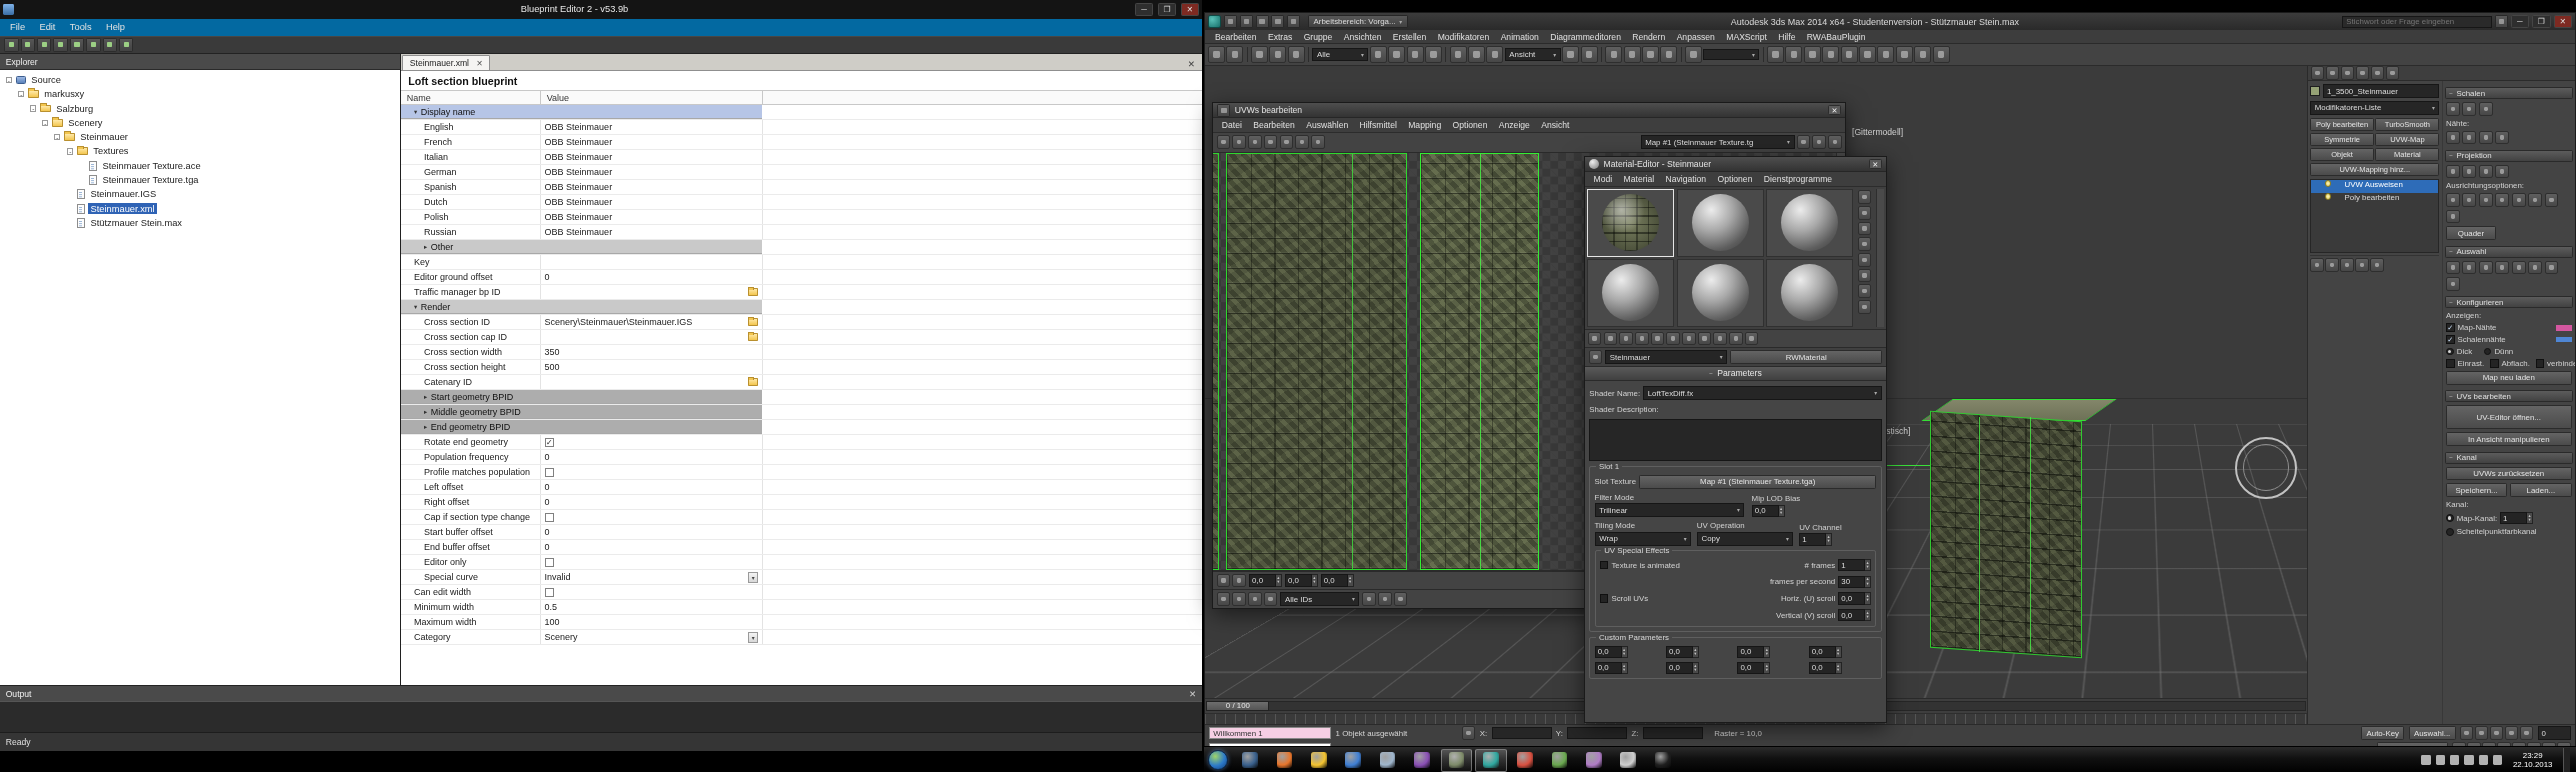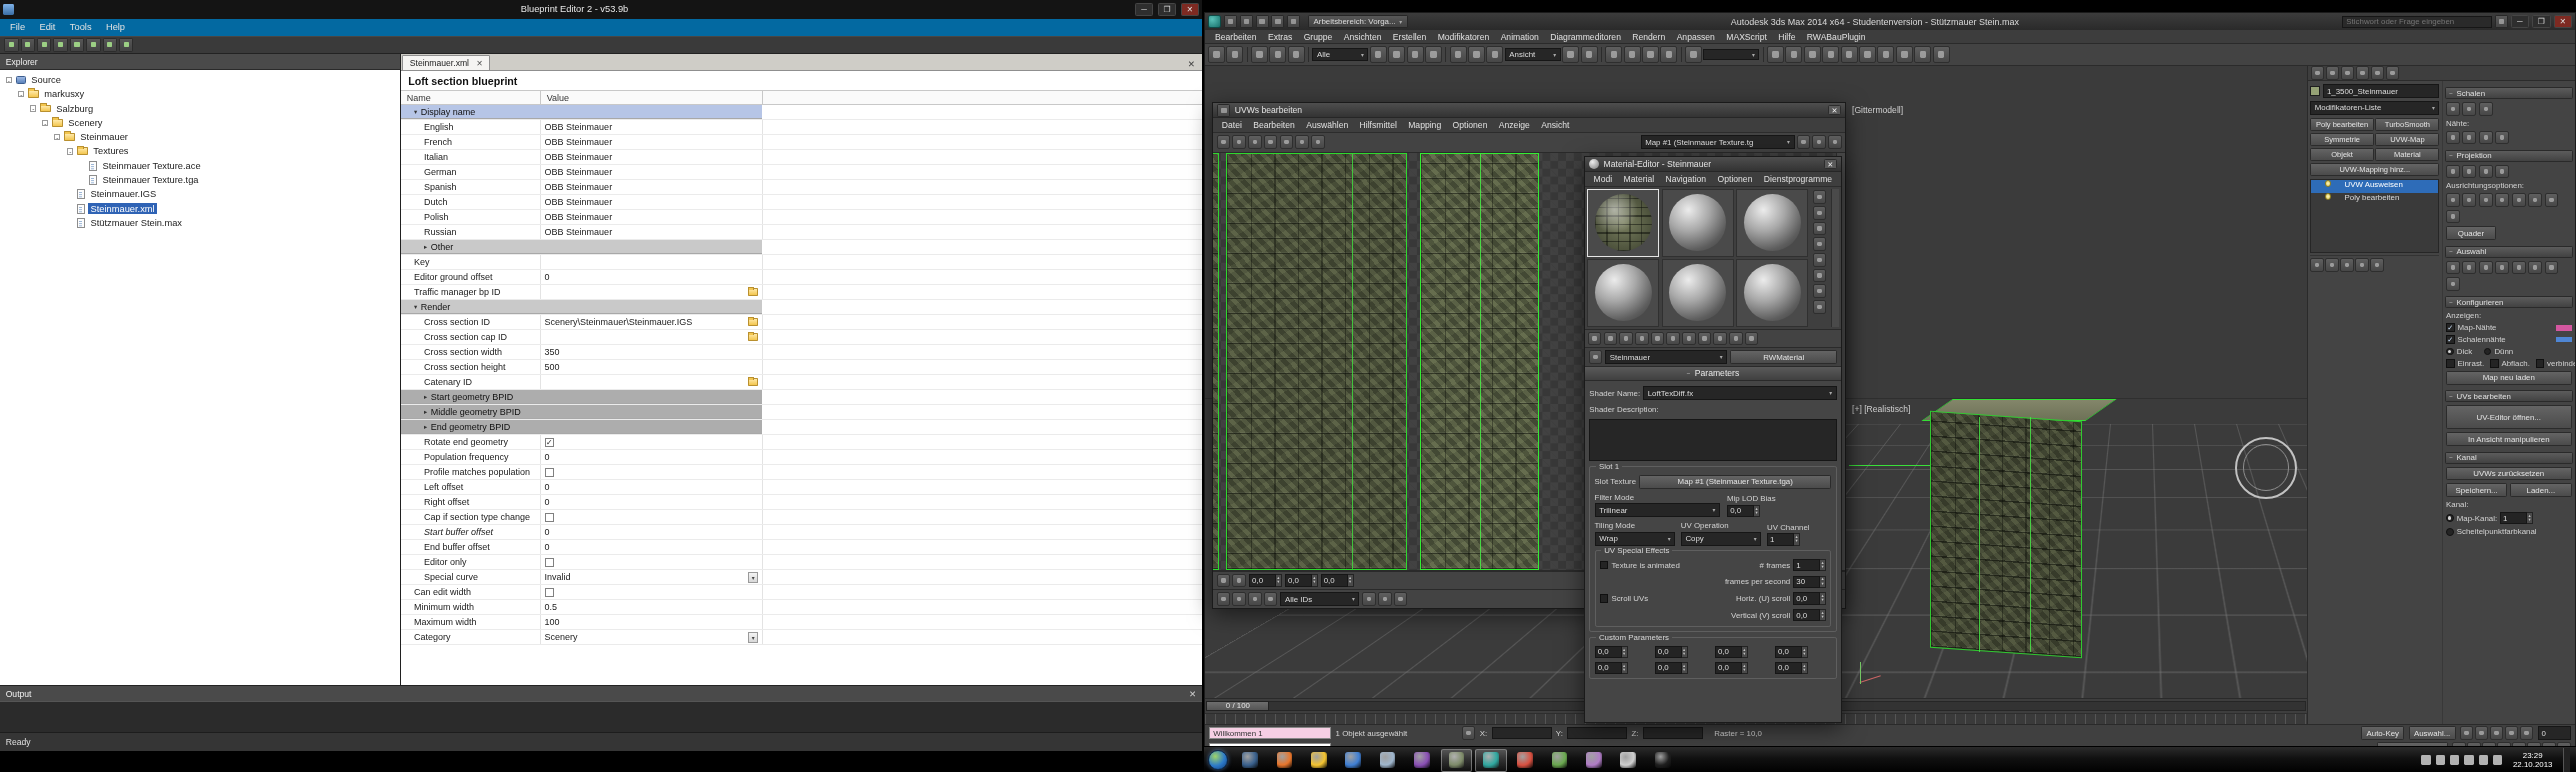--- a/index.html
+++ b/index.html
@@ -95,21 +95,21 @@
 .mx-qat:after{content:'';position:absolute;inset:2.9px;background:rgba(220,220,220,.5);border-radius:0.7px;}
 .mx-ws{display:flex;align-items:center;gap:3.6px;background:linear-gradient(#585858,#404040);border:0.7px solid #262626;border-radius:1.4px;color:#ddd;font-size:7.9px;padding:1.4px 5px;margin-left:4.3px;white-space:nowrap;}
 .mx-title{flex:1;text-align:center;color:#d9d9d9;font-size:9px;white-space:nowrap;overflow:hidden;text-overflow:ellipsis;}
 .mx-search{width:150px;height:12px;background:#2a2a2a;border:0.7px solid #161616;color:#bbb;font-size:7.9px;padding:0 3.6px;font-family:"Liberation Sans",sans-serif;}
 .mx-menubar{height:14.3px;background:#3d3d3d;border-bottom:0.7px solid #2a2a2a;display:flex;align-items:center;padding:0 4.3px;flex:0 0 auto;}
 .mx-menu-item{color:#e0e0e0;font-size:8.6px;padding:1.4px 5.7px;white-space:nowrap;}
 .mx-toolbar{height:21.5px;background:#434343;border-bottom:0.7px solid #2b2b2b;display:flex;align-items:center;gap:1.4px;padding:0 2.9px;overflow:hidden;flex:0 0 auto;}
 .mx-work{flex:1;display:flex;min-height:0;position:relative;}
 .vp-col{flex:1;display:flex;flex-direction:column;min-width:0;}
 #vp{flex:1;position:relative;background:#3b3b3b;overflow:hidden;}
-.vp-label{position:absolute;color:#d0d0d0;font-size:8.6px;}
+.vp-label{position:absolute;color:#d0d0d0;font-size:8.6px;margin-top:22px;}
 .vp-split{position:absolute;left:0;right:0;height:1.4px;background:#2f2f2f;}
 .vp-grid{position:absolute;left:401px;top:358px;width:1073px;height:372px;transform-origin:50% 0;transform:perspective(587px) rotateX(62deg);background-image:linear-gradient(rgba(125,125,125,.42) 0.7px, transparent 0.7px),linear-gradient(90deg, rgba(125,125,125,.42) 0.7px, transparent 0.7px);background-size:42px 42px;}
 .wall{position:absolute;left:726px;top:334px;width:150px;height:252px;}
 .wall-top{position:absolute;left:7.2px;top:0;width:162px;height:20px;background:linear-gradient(#83866a,#6e7257);transform:skewX(-55deg);outline:0.7px solid #35e035;}
 .wall-front{position:absolute;left:0;right:0;top:17px;bottom:0;outline:0.7px solid #35e035;transform:skewY(4deg);filter:brightness(.9);}
 .wall-vline{position:absolute;top:17px;bottom:0;width:0.7px;background:rgba(70,230,70,.85);}
 .sel-line{position:absolute;height:0.7px;background:#3ae03a;}
 .gizmo{position:absolute;border:2.1px solid #c2c2c2;border-radius:50%;}
 .gizmo:after{content:'';position:absolute;inset:5.7px;border:1.4px solid #8f8f8f;border-radius:50%;}
 .axis{position:absolute;width:24px;height:24px;}
@@ -135,21 +135,21 @@
 .mod-btn{height:13.6px;font-size:7.5px;display:flex;align-items:center;justify-content:center;overflow:hidden;}
 .mx-status{height:33px;background:#404040;border-top:0.7px solid #2a2a2a;display:flex;flex-direction:column;font-size:7.9px;color:#d5d5d5;flex:0 0 auto;}
 .st-row{height:16.5px;display:flex;align-items:center;gap:4.3px;padding:0 4.3px;}
 .listener1{width:122px;height:12px;background:#f6cfe4;color:#333;font-size:7.9px;padding:0.7px 2.9px;border:0.7px solid #888;flex:0 0 auto;overflow:hidden;}
 .listener2{width:122px;height:12px;background:#fff;border:0.7px solid #888;flex:0 0 auto;}
 .coordf{width:60px;height:11.4px;}
 
 
 .float{position:absolute;background:#444;border:0.7px solid #1a1a1a;box-shadow:0 5.7px 21.5px rgba(0,0,0,.55);display:flex;flex-direction:column;}
 #uvw{left:7.2px;top:36px;width:634px;height:507px;z-index:30;}
-#mat{left:379px;top:90px;width:258px;height:567px;z-index:40;}
+#mat{left:379px;top:90px;width:303px;height:567px;z-index:40;}
 .fl-title{height:15.7px;background:linear-gradient(#4e4e4e,#333);display:flex;align-items:center;gap:4.3px;padding:0 4.3px;color:#e3e3e3;font-size:8.6px;border-bottom:0.7px solid #262626;flex:0 0 auto;}
 .fl-title .x{margin-left:auto;width:13px;height:10.7px;background:#5a5a5a;border:0.7px solid #2c2c2c;color:#eee;font-size:7.2px;line-height:9.3px;text-align:center;border-radius:1.4px;}
 .fl-menus{height:14.3px;display:flex;align-items:center;background:#3e3e3e;border-bottom:0.7px solid #2c2c2c;padding:0 2.9px;flex:0 0 auto;}
 .uv-toolbar{height:20px;display:flex;align-items:center;gap:2.1px;padding:0 3.6px;background:#434343;border-bottom:0.7px solid #2a2a2a;flex:0 0 auto;}
 .uv-canvas{flex:1;position:relative;overflow:hidden;border-bottom:0.7px solid #2a2a2a;}
 .uv-strip{position:absolute;top:0;bottom:0;border:0.7px solid #2ed82e;}
 .uv-vline{position:absolute;top:0;bottom:0;width:0.7px;background:rgba(64,226,64,.8);}
 .uv-scroll{position:absolute;right:0;top:0;bottom:0;width:9.3px;background:#4a4a4a;border-left:0.7px solid #2e2e2e;}
 .uv-bottom{height:18.6px;display:flex;align-items:center;gap:2.9px;padding:0 3.6px;background:#434343;border-top:0.7px solid #2a2a2a;flex:0 0 auto;}
 .mat-slots{height:143px;display:flex;background:#3f3f3f;border-bottom:0.7px solid #2a2a2a;padding:2.1px;gap:2.1px;flex:0 0 auto;}
@@ -448,21 +448,21 @@
               <span>0</span>
             </div>
           </div>
           <div class="pg-row">
             <div class="pg-name" style="padding-left: 23px;">Cap if section type change</div>
             <div class="pg-value">
               <span class="pg-check"></span>
             </div>
           </div>
           <div class="pg-row">
-            <div class="pg-name" style="padding-left: 23px; font-style: italic;">Start buffer offset</div>
+            <div class="pg-name" style="padding-left: 23px;">Start buffer offset</div>
             <div class="pg-value">
               <span>0</span>
             </div>
           </div>
           <div class="pg-row">
             <div class="pg-name" style="padding-left: 23px;">End buffer offset</div>
             <div class="pg-value">
               <span>0</span>
             </div>
           </div>

